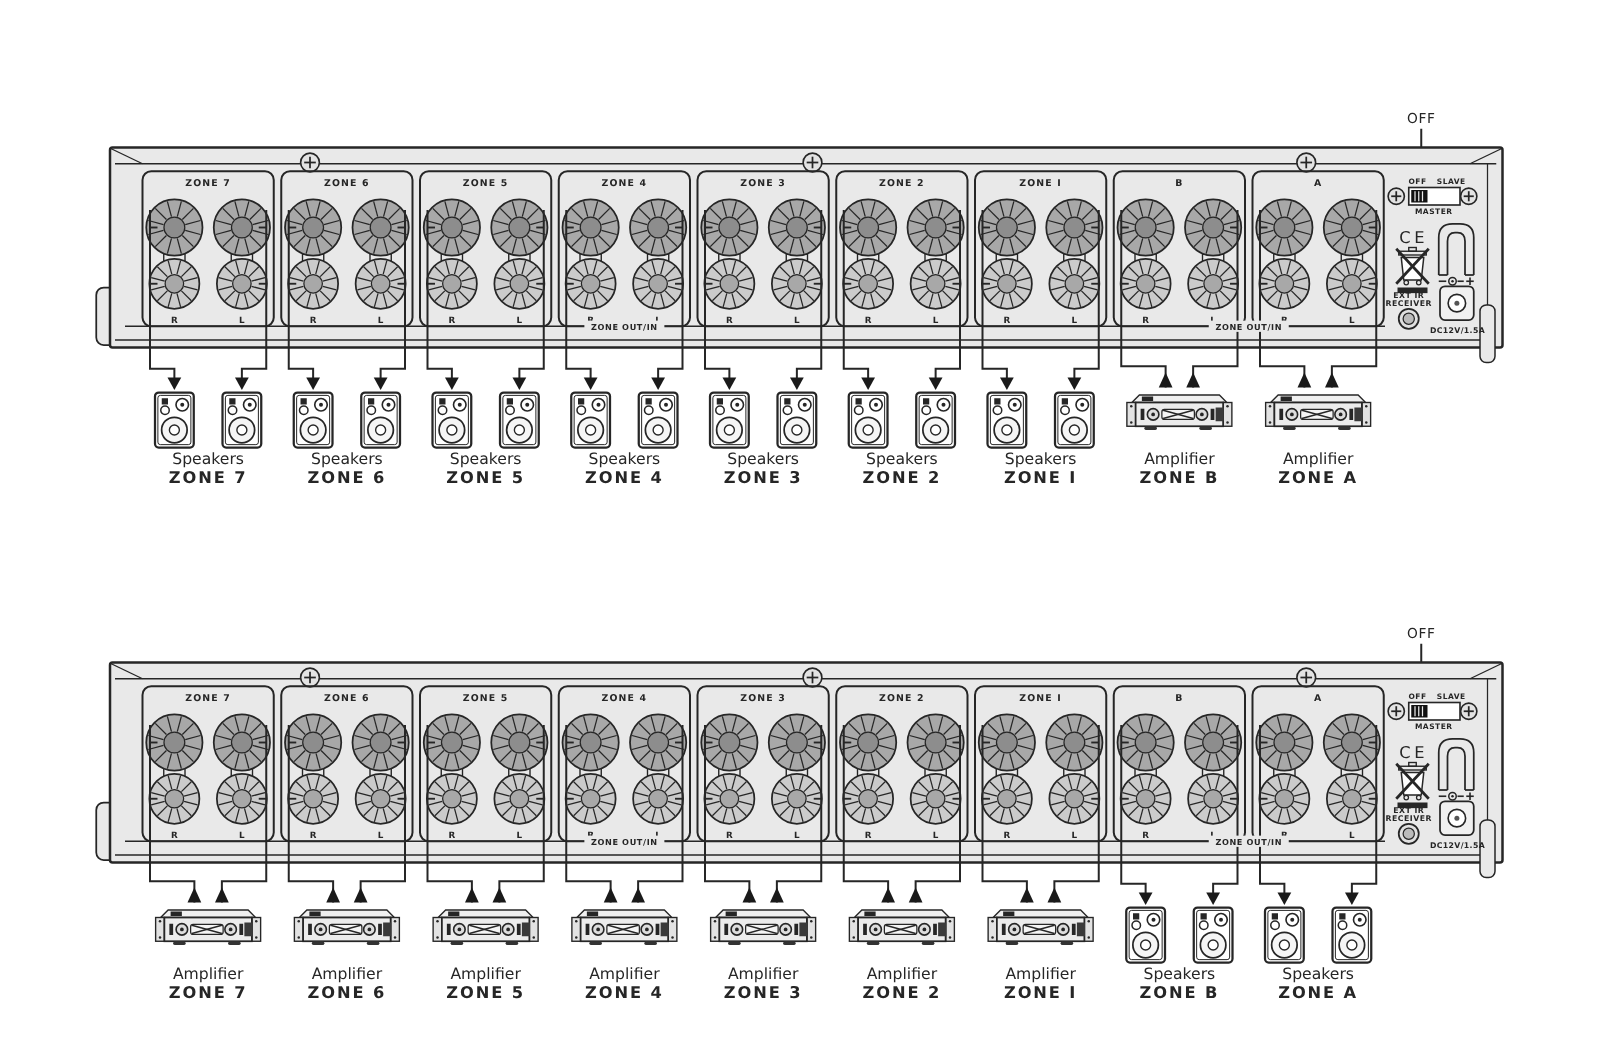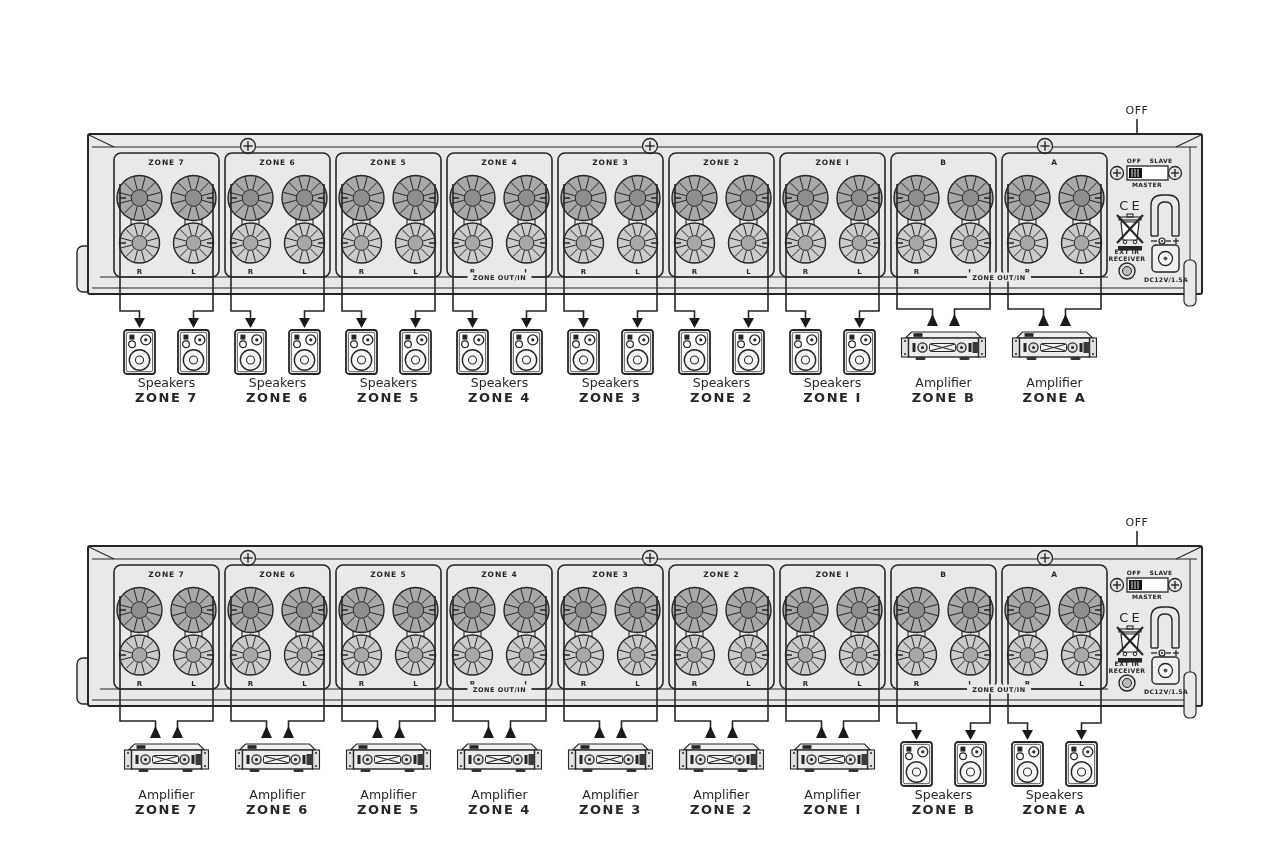--- a/index.html
+++ b/index.html
@@ -2,21 +2,21 @@
 <html><head>
 <meta charset="utf-8">
 <style>
   html,body{margin:0;padding:0;background:#ffffff;}
   body{width:1285px;height:850px;position:relative;font-family:"DejaVu Sans",sans-serif;color:#1a1a1a;overflow:hidden;}
   .idx-bubble{position:absolute;width:20px;height:20px;border:1.4px solid #333;border-radius:50%;
     display:flex;align-items:center;justify-content:center;font-size:10px;line-height:1;background:#fff;}
   .title-block{position:absolute;left:95px;}
   .title-main{font-size:15px;letter-spacing:.4px;line-height:17px;white-space:nowrap;}
   .title-sub{font-size:15px;font-style:italic;letter-spacing:.3px;line-height:17px;white-space:nowrap;}
-  #canvas-holder{position:absolute;left:0;top:16px;width:1285px;height:684px;}
+  #canvas-holder{position:absolute;left:0;top:0;width:1285px;height:684px;}
   svg text{user-select:none;}
 </style>
 </head>
 <body>
 
 <div class="idx-bubble" style="left:31px;top:45px;">
   <span>1</span>
 </div>
 <div class="title-block" style="top:38px;">
   <div class="title-main">SPEAKER SWITCH BOX IN 2/7 MODE</div>

